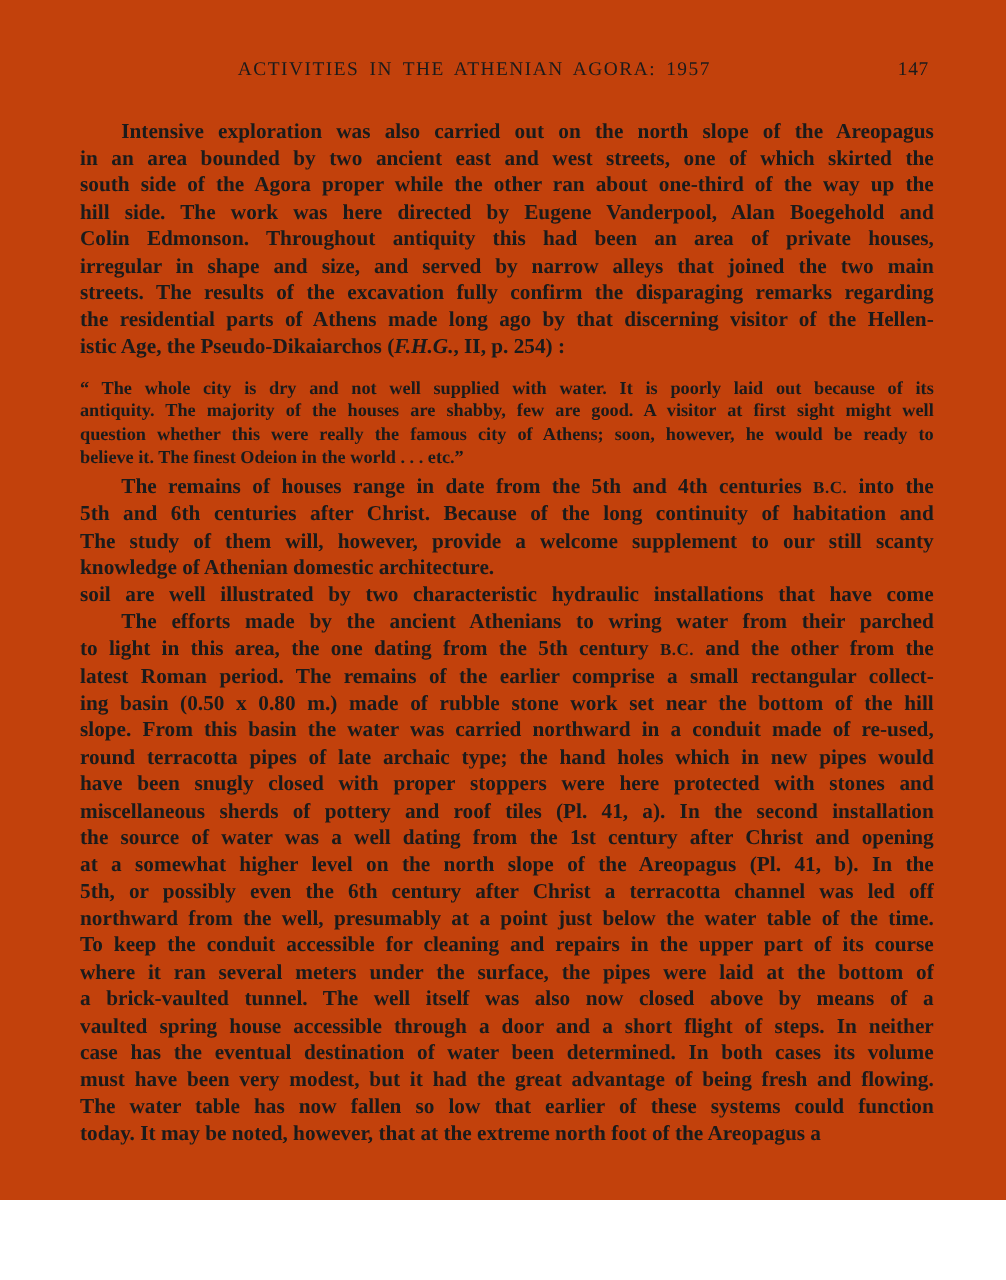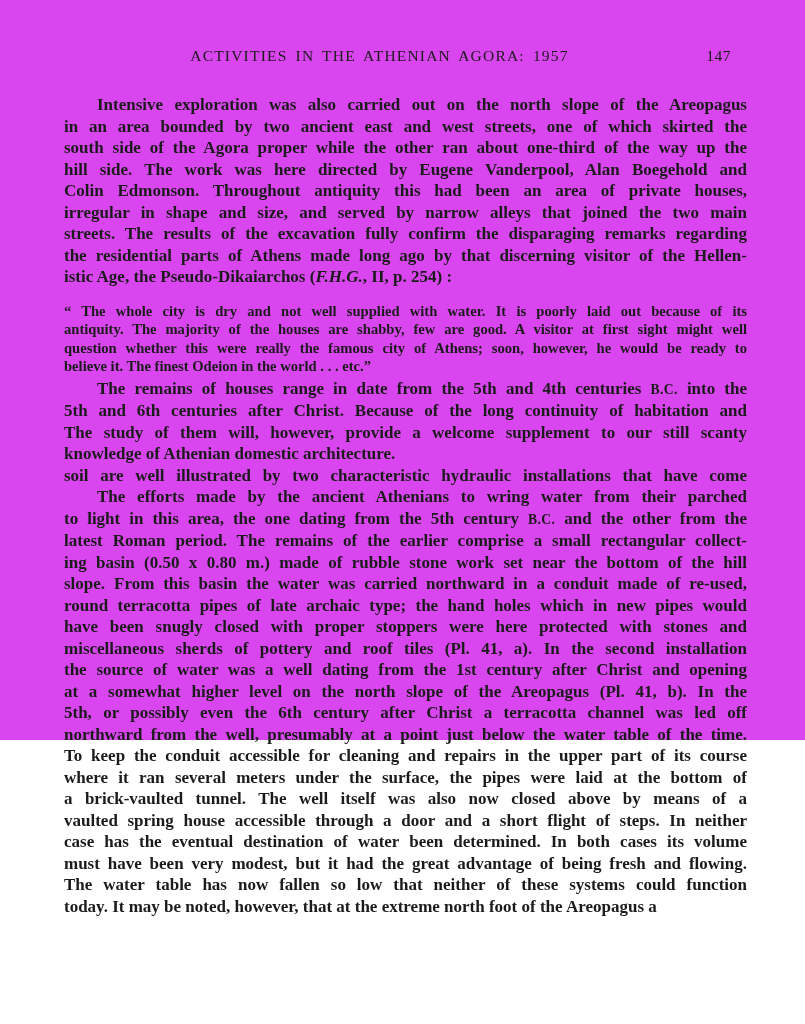--- a/index.html
+++ b/index.html
@@ -6,43 +6,43 @@
     margin: 0;
     padding: 0;
     width: 805px;
     height: 1024px;
     background: #ffffff;
     overflow: hidden;
   }
   .page {
     box-sizing: border-box;
     width: 805px;
-    height: 740px;
+    height: 960px;
     padding: 47px 58px 0 64px;
-    background: #d946ef;
+    background: #c2410c;
     color: #1b1b1b;
     font-family: "Liberation Serif", "DejaVu Serif", serif;
   }
   .page-header {
     position: relative;
     height: 18px;
     margin-bottom: 29px;
     font-size: 15.5px;
     line-height: 18px;
   }
   .running-title {
     display: block;
     text-align: center;
     letter-spacing: 1.2px;
     word-spacing: 3px;
     transform: translateX(-26px);
   }
   .page-number {
     position: absolute;
-    right: 16px;
+    right: 4px;
     top: 0;
     letter-spacing: 0.5px;
   }
   .text-block {
     width: 100%;
     font-weight: bold;
   }
   .para {
     margin: 0;
   }
@@ -111,17 +111,17 @@
         <span class="line">the source of water was a well dating from the 1st century after Christ and opening</span>
         <span class="line">at a somewhat higher level on the north slope of the Areopagus (Pl. 41, b). In the</span>
         <span class="line">5th, or possibly even the 6th century after Christ a terracotta channel was led off</span>
         <span class="line">northward from the well, presumably at a point just below the water table of the time.</span>
         <span class="line">To keep the conduit accessible for cleaning and repairs in the upper part of its course</span>
         <span class="line">where it ran several meters under the surface, the pipes were laid at the bottom of</span>
         <span class="line">a brick-vaulted tunnel. The well itself was also now closed above by means of a</span>
         <span class="line">vaulted spring house accessible through a door and a short flight of steps. In neither</span>
         <span class="line">case has the eventual destination of water been determined. In both cases its volume</span>
         <span class="line">must have been very modest, but it had the great advantage of being fresh and flowing.</span>
-        <span class="line">The water table has now fallen so low that neither of these systems could function</span>
+        <span class="line">The water table has now fallen so low that earlier of these systems could function</span>
         <span class="line last">today. It may be noted, however, that at the extreme north foot of the Areopagus a</span>
       </p>
     </main>
 </div>
 
 </body></html>

